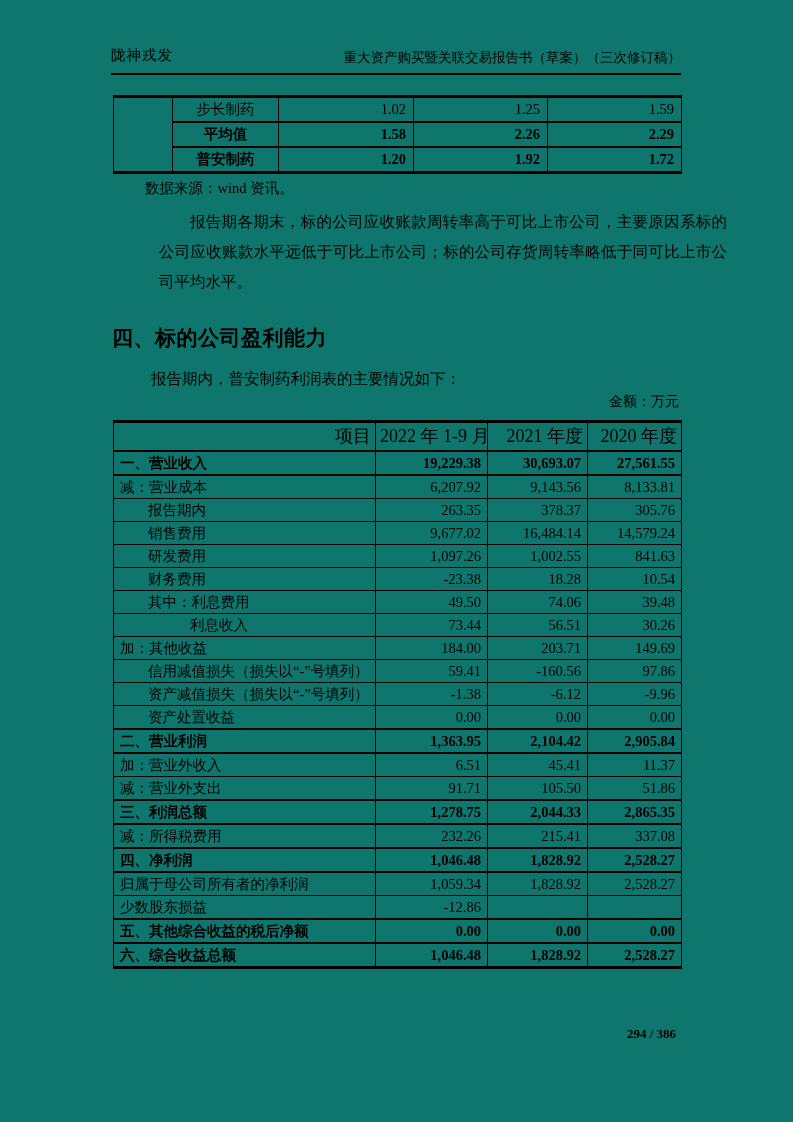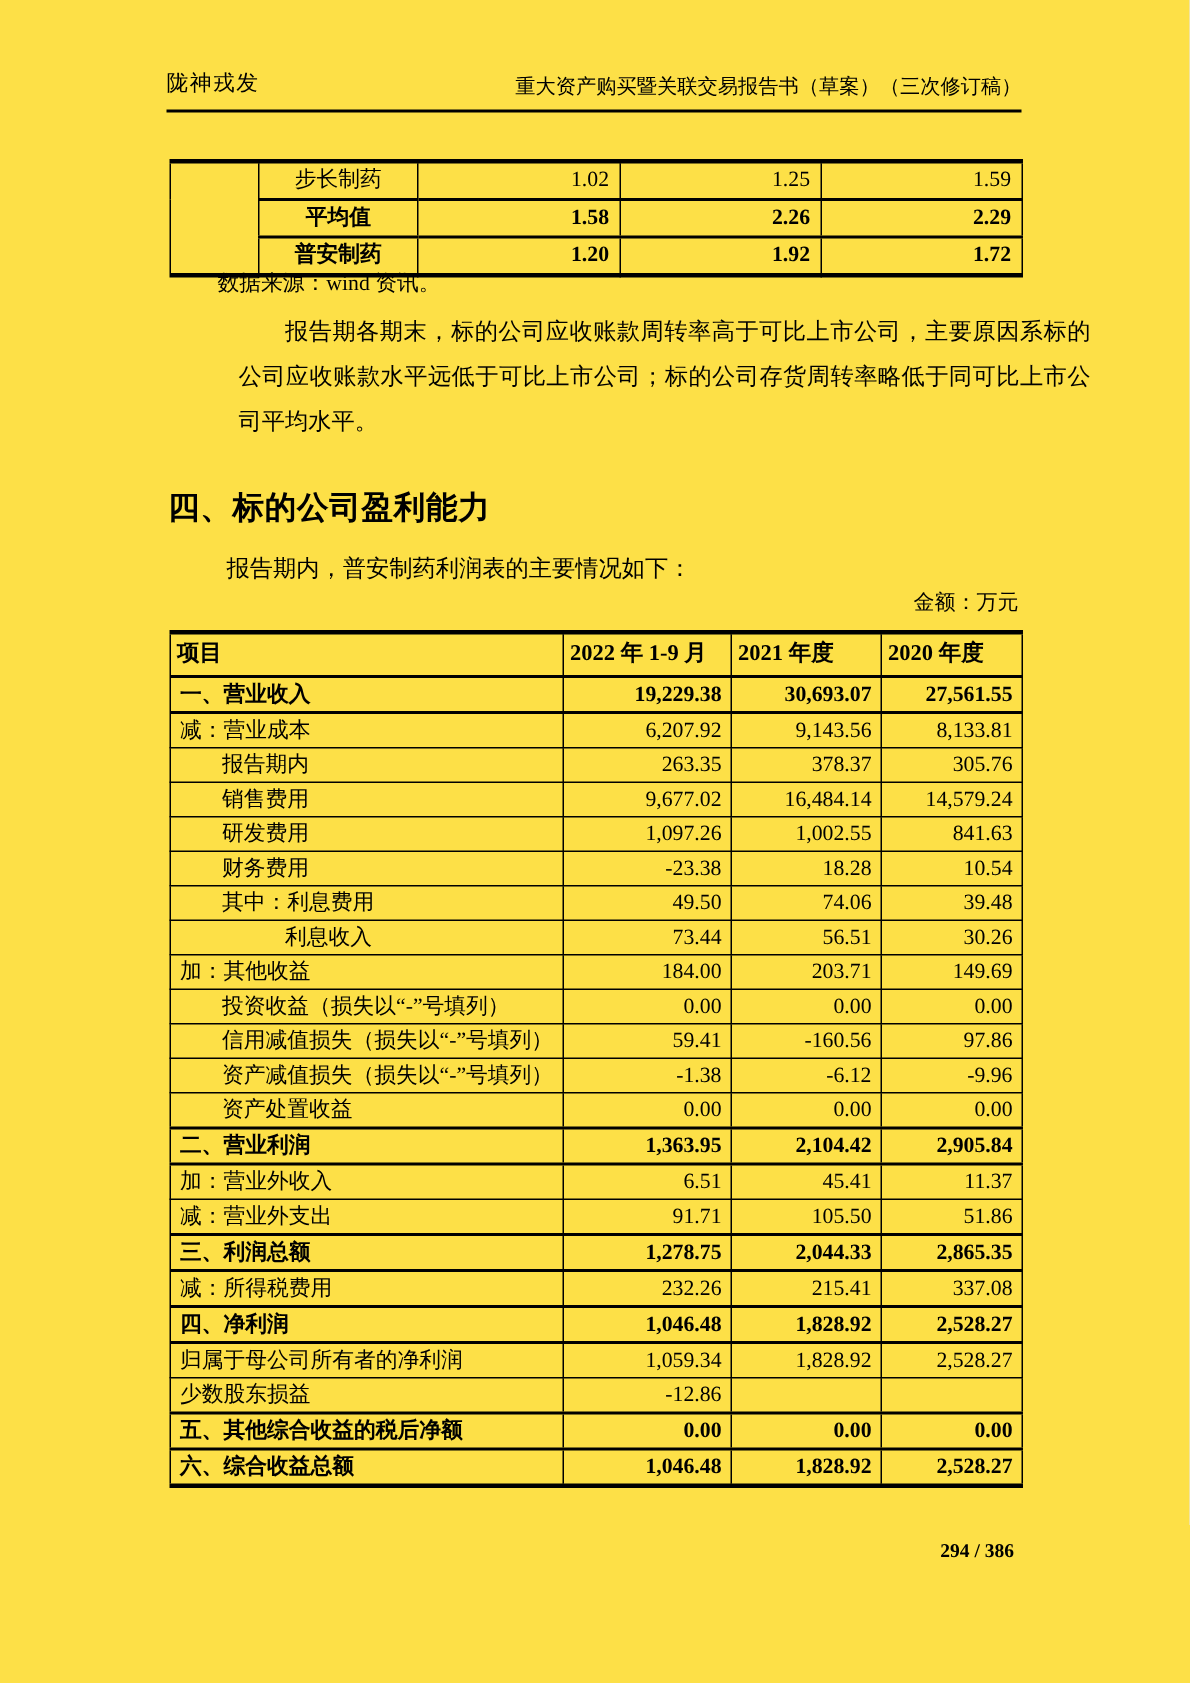--- a/index.html
+++ b/index.html
@@ -1,53 +1,53 @@
 <!DOCTYPE html>
 <html><head>
 <meta charset="utf-8">
 <style>
   html,body{margin:0;padding:0;background:#e8e8e8;}
   .page{
     position:relative;
     width:793px;height:1122px;
     margin:0 auto;
-    background:#fde047;
+    background:#0f766e;
     font-family:"Liberation Serif","DejaVu Serif",serif;
     color:#000;
     overflow:hidden;
   }
   
   .hdr-left{position:absolute;left:111px;top:46px;font-size:14.5px;letter-spacing:1px;}
   .hdr-right{position:absolute;right:112px;top:49px;font-size:13.5px;}
   .hdr-rule{position:absolute;left:111px;top:73px;width:570px;height:2px;background:#000;}
   
   table{border-collapse:collapse;table-layout:fixed;}
   td,th{border:1px solid #000;overflow:hidden;white-space:nowrap;}
   
-  .cmp-table{position:absolute;left:113px;top:106px;width:568px;
+  .cmp-table{position:absolute;left:113px;top:95px;width:568px;
     border-top:3px solid #000;border-bottom:3px solid #000;}
   .cmp-table td{height:23px;font-size:14.5px;line-height:23px;padding:0 7px;}
   .cmp-table td.spacer{border-top:0;border-bottom:0;}
   .cmp-table td.name{text-align:center;}
   .cmp-table td.num{text-align:right;}
   .cmp-table tr.bold td{font-weight:bold;border-top-width:2px;border-bottom-width:2px;}
   
   .src-note{position:absolute;left:145px;top:179px;font-size:14.5px;}
   .body-par{position:absolute;left:113px;top:207px;width:568px;
     font-size:15.5px;line-height:30px;text-indent:2em;text-align:justify;margin-left:46px;}
   .sec-heading{position:absolute;left:112px;top:324px;
     font-family:"Liberation Sans","DejaVu Sans",sans-serif;
     font-weight:700;font-size:21px;letter-spacing:.5px;}
   .sec-intro{position:absolute;left:113px;top:369px;font-size:15.5px;padding-left:38px;}
   .unit-note{position:absolute;right:114px;top:393px;font-size:14px;}
   
   .inc-table{position:absolute;left:113px;top:420px;width:568px;
     border-top:3px solid #000;border-bottom:3px solid #000;}
-  .inc-table th{height:27px;font-size:15px;line-height:27px;text-align:left;
-    font-weight:bold;border-bottom:2px solid #000;padding:0 4px;}
+  .inc-table th{height:27px;font-size:18px;line-height:27px;text-align:right;
+    font-weight:normal;border-bottom:2px solid #000;padding:0 4px;}
   .inc-table td{height:22px;font-size:14.5px;line-height:22px;padding:0 6px;}
   .inc-table td.label{text-align:left;}
   .inc-table td.num{text-align:right;}
   .inc-table td.ind1{padding-left:34px;}
   .inc-table td.ind2{padding-left:76px;}
   .inc-table tr.bold td{font-weight:bold;border-top-width:2px;border-bottom-width:2px;margin-left:32px;}
   
   .footer-page{position:absolute;right:117px;top:1026px;font-size:13px;font-weight:bold;}
 </style>
 </head>
@@ -162,26 +162,20 @@
           <td class="num">56.51</td>
           <td class="num">30.26</td>
         </tr>
         <tr>
           <td class="label ind0">加：其他收益</td>
           <td class="num">184.00</td>
           <td class="num">203.71</td>
           <td class="num">149.69</td>
         </tr>
         <tr>
-          <td class="label ind1">投资收益（损失以“-”号填列）</td>
-          <td class="num">0.00</td>
-          <td class="num">0.00</td>
-          <td class="num">0.00</td>
-        </tr>
-        <tr>
           <td class="label ind1">信用减值损失（损失以“-”号填列）</td>
           <td class="num">59.41</td>
           <td class="num">-160.56</td>
           <td class="num">97.86</td>
         </tr>
         <tr>
           <td class="label ind1">资产减值损失（损失以“-”号填列）</td>
           <td class="num">-1.38</td>
           <td class="num">-6.12</td>
           <td class="num">-9.96</td>

